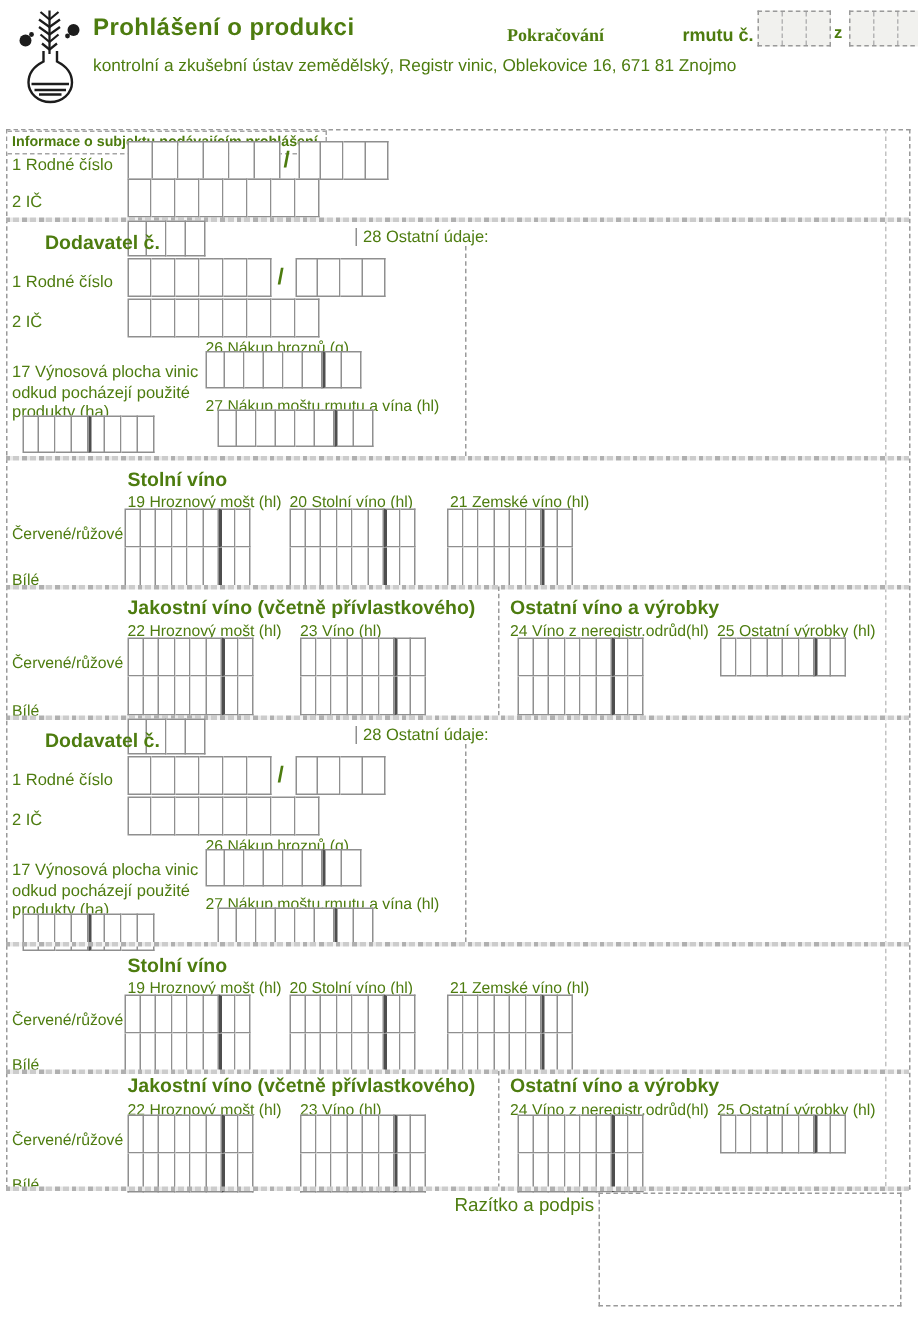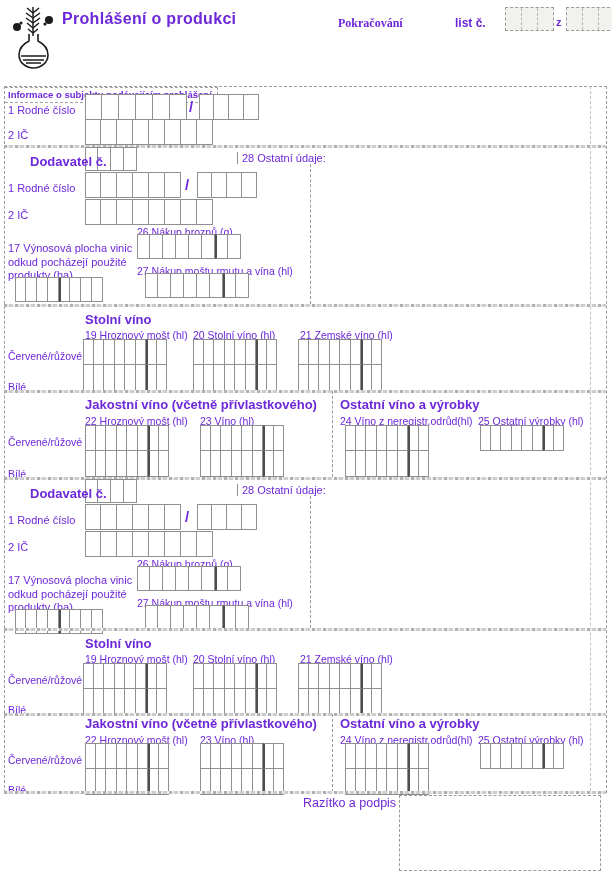--- a/index.html
+++ b/index.html
@@ -1,18 +1,18 @@
 <!DOCTYPE html>
 <html><head>
 <meta charset="utf-8">
 <style>
   html,body{margin:0;padding:0;background:#fff;}
   .page{
     position:relative;width:612px;height:896px;background:#fff;
-    font-family:"Liberation Sans",sans-serif;color:#6d28d9;overflow:hidden;
+    font-family:"Liberation Sans",sans-serif;color:#4d7c0f;overflow:hidden;
   }
   .abs{position:absolute;}
   .lbl{font-size:10.5px;white-space:nowrap;}
   .lbl2{font-size:11px;white-space:nowrap;}
   .hdr{font-size:13px;font-weight:bold;white-space:nowrap;}
   .title{font-size:16px;font-weight:bold;letter-spacing:.3px;}
   .topb{font-size:12px;font-weight:bold;white-space:nowrap;}
   .para{font-size:11.5px;line-height:15px;white-space:nowrap;}
   
   .frame{left:4px;top:86px;width:601px;height:705px;border:1px dashed #9a9a9a;}
@@ -61,33 +61,34 @@
       <g fill="#1c1c1c">
         <circle cx="7" cy="23" r="4"></circle>
           <circle cx="39" cy="16" r="4"></circle>
         <circle cx="11" cy="19" r="1.6"></circle>
           <circle cx="35" cy="20" r="1.6"></circle>
       </g>
     </svg>
   </div>
   <div class="abs title" style="left:62px;top:10px;">Prohlášení o produkci</div>
   <div class="abs topb" style="left:338px;top:16px;font-family:Liberation Serif, serif;">Pokračování</div>
-  <div class="abs topb" style="left:455px;top:16px;">list č.</div>
+  <div class="abs topb" style="left:455px;top:16px;">rmutu č.</div>
   <div class="abs listbox" style="left:505px;top:7px;">
       <span></span>
       <span></span>
       <span></span>
     </div>
   <div class="abs topb" style="left:556px;top:16px;font-size:11px;">z</div>
   <div class="abs listbox" style="left:566px;top:7px;">
       <span></span>
       <span></span>
       <span></span>
     </div>
   <div class="abs para" style="left:62px;top:37px;">
+    <div>kontrolní a zkušební ústav zemědělský, Registr vinic, Oblekovice 16, 671 81 Znojmo</div>
   </div>
 
   <div class="abs frame"></div>
   <div class="abs innerline"></div>
 
   <div class="abs" style="left:0;top:86px;width:612px;height:59px;">
     <div class="abs stitle" style="left:5px;top:1px;">Informace o subjektu podávajícím prohlášení</div>
     <div class="abs lbl2" style="left:8px;top:18px;">1 Rodné číslo</div>
     <div class="abs cells cA" style="left:85px;top:8px;">
         <div class="cell"></div>

